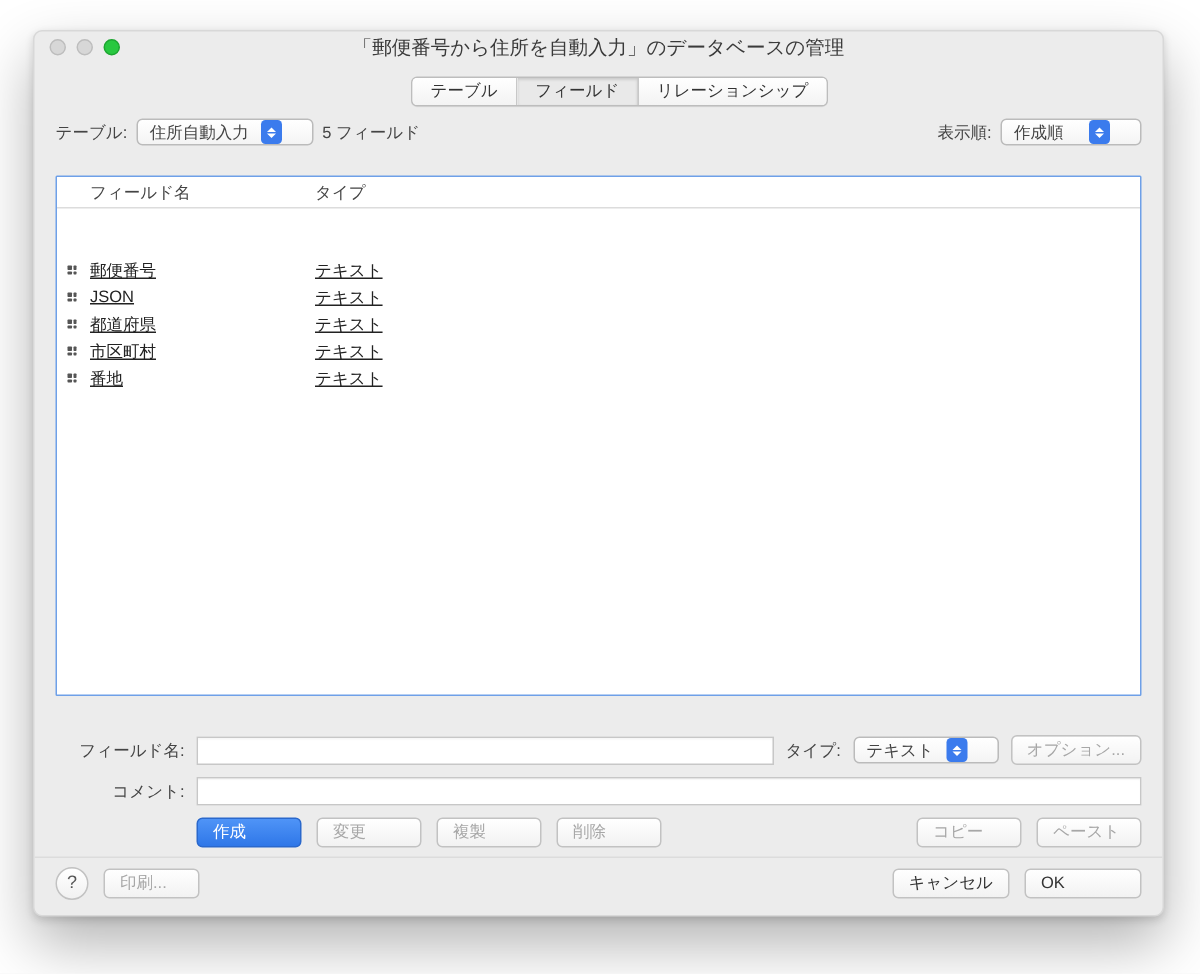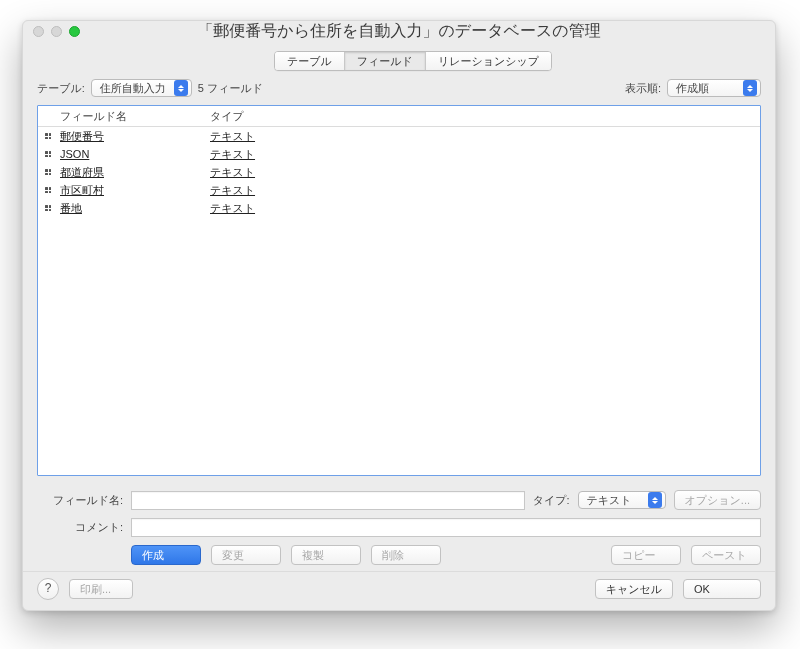--- a/index.html
+++ b/index.html
@@ -46,25 +46,24 @@
     width: 11px; height: 11px;
     border-radius: 50%;
     background: #d7d7d7;
     border: 0.5px solid #bdbdbd;
     box-sizing: border-box;
   }
   .tl-green { background: #28c840; border-color: #1da631;}
   .title {
     flex: 1;
     text-align: center;
-    font-size: 16px;
+    font-size: 13px;
     font-weight: 500;
     color: #3a3a3a;
     line-height: 22px;
-    font-family: Liberation Mono, monospace;
   }
   .seg-row {
     display: flex;
     justify-content: center;
     padding: 8px 0 6px 0;
     margin-left: 28px;
   }
   .segmented {
     display: inline-flex;
     border: 1px solid #bdbdbd;
@@ -98,21 +97,21 @@
   }
   .spacer { flex: 1; }
   .popup {
     display: inline-flex;
     align-items: center;
     height: 18px;
     background: linear-gradient(#ffffff,#f4f4f4);
     border: 1px solid #bbb;
     border-radius: 4px;
     font-size: 11px;
-    padding: 0 3px 0 8px;
+    padding: 0 20px 0 8px;
     box-sizing: border-box;
     min-width: 80px;
     cursor: default;
   }
   .popup .gap { flex:1; }
   .popup .stepper {
     margin-left: 8px;
     width: 14px; height: 16px;
     background: #3b7bed;
     border-radius: 3px;
@@ -124,27 +123,28 @@
   .popup .stepper::after {
     content:"";
     width:0;height:0;
     border-left:3px solid transparent;
     border-right:3px solid transparent;
   }
   .popup .stepper::before { border-bottom:3px solid #fff; }
   .popup .stepper::after  { border-top:3px solid #fff; }
 
   .listframe {
-    margin: 4px 14px;
+    margin: 16px 14px;
     flex: 1;
     background: #fff;
     border: 1.5px solid #6ea0e8;
     border-radius: 1px;
     display:flex; flex-direction:column;
     min-height: 0;
+    gap: 32px;
   }
   .listhead {
     display:flex;
     font-size: 11px;
     color: #444;
     background: #fff;
     border-bottom: 1px solid #dcdcdc;
     height: 20px;
     align-items: center;
   }

